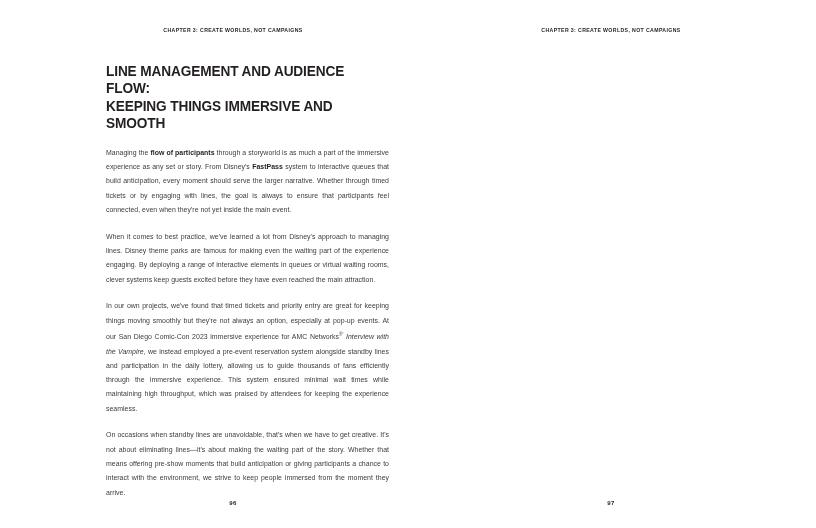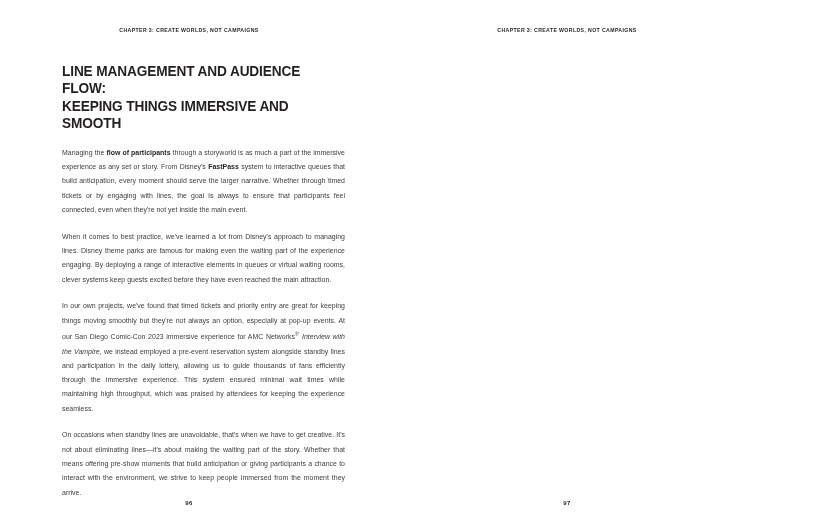--- a/index.html
+++ b/index.html
@@ -2,21 +2,21 @@
 <html><head>
 <meta charset="utf-8">
 <style>
   * { box-sizing: border-box; margin: 0; padding: 0; }
   html, body {
     width: 816px; height: 528px;
     background: #ffffff;
     font-family: "Liberation Sans", sans-serif;
     overflow: hidden;
   }
-  .spread { position: relative; width: 756px; height: 528px; background: #fff; display: flex; }
+  .spread { position: relative; width: 756px; height: 528px; background: #fff; display: flex; margin-left: 44px; }
 
   .page { position: relative; height: 528px; background: #fff; }
   .page-left  { width: 408px; }
   .page-right { width: 408px; }
 
   .running-head {
     position: absolute; top: 27px; left: 0; width: 100%;
     text-align: center;
     font-size: 5.2px; font-weight: bold; letter-spacing: 0.38px;
     color: #231f20;

